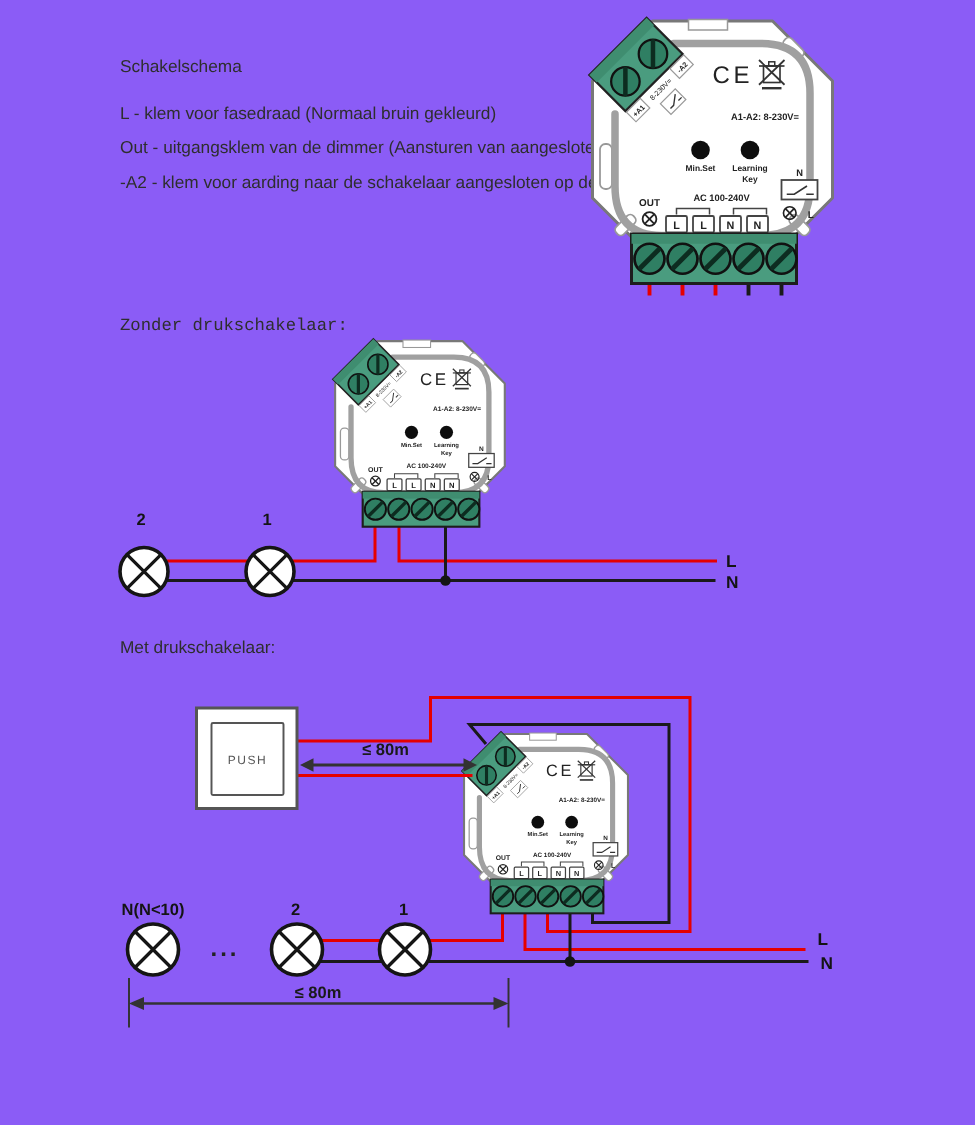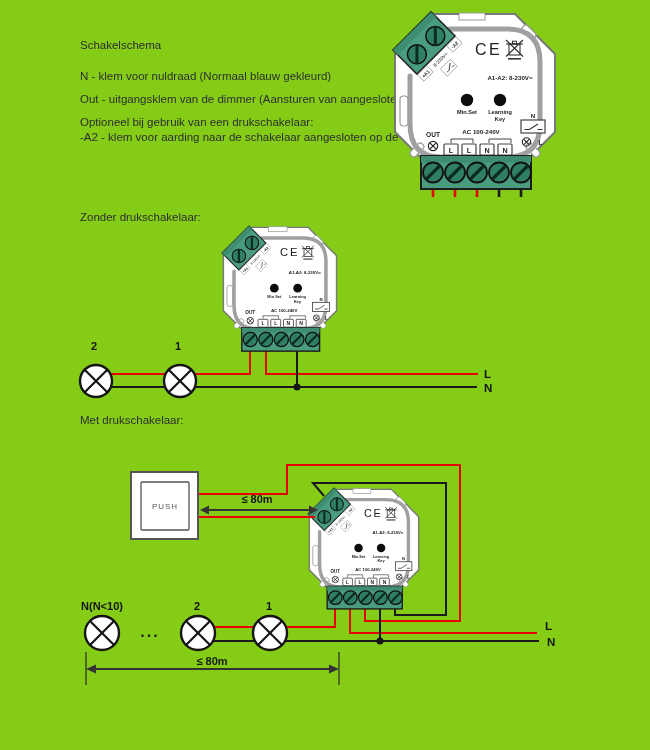--- a/index.html
+++ b/index.html
@@ -3,29 +3,29 @@
 <meta charset="utf-8">
 <style>
   :root{
     --wire-live:#e60000;
     --wire-neutral:#1a1a1a;
     --c-green:#4a9c7f;
     --c-green-dark:#3f8d70;
     --c-screw:#2f7f63;
   }
   html,body{margin:0;padding:0;background:#fff;}
-  .page{position:relative;width:650px;height:750px;background:#84cc16;overflow:hidden;
+  .page{position:relative;width:650px;height:750px;background:#8b5cf6;overflow:hidden;
         font-family:"Liberation Sans", sans-serif;color:#2e2e2e;}
   .intro{position:absolute;left:80px;top:38px;width:340px;font-size:11.5px;line-height:15px;}
   .intro .title{margin-bottom:16px;}
   .para{margin-top:8px;}
   .para div{white-space:nowrap;}
   .section-title{position:absolute;left:80px;font-size:11.5px;}
-  .st-without{top:211px;}
-  .st-with{top:414px;}
+  .st-without{top:211px;font-family:Liberation Mono, monospace;}
+  .st-with{top:426px;}
   svg.canvas{position:absolute;left:0;top:0;}
   
   .w-live{stroke:var(--wire-live);stroke-width:2;fill:none;}
   .w-neutral{stroke:var(--wire-neutral);stroke-width:2;fill:none;}
   .tip-l{stroke:var(--wire-live);stroke-width:2.6;}
   .tip-n{stroke:var(--wire-neutral);stroke-width:2.6;}
   .jdot{fill:#141414;}
   
   .g-fill{fill:var(--c-green);}
   .g-dark{fill:var(--c-green-dark);}
@@ -43,27 +43,26 @@
   .arrowhead{fill:#333;stroke:none;}
 </style>
 </head>
 <body>
 
 <div class="page">
 
   <div class="intro">
     <div class="title">Schakelschema</div>
     <div class="para">
-      <div>N - klem voor nuldraad (Normaal blauw gekleurd)</div>
+      <div>L - klem voor fasedraad (Normaal bruin gekleurd)</div>
     </div>
     <div class="para">
       <div>Out - uitgangsklem van de dimmer (Aansturen van aangesloten</div>
     </div>
     <div class="para">
-      <div>Optioneel bij gebruik van een drukschakelaar:</div>
       <div>-A2 - klem voor aarding naar de schakelaar aangesloten op de dimmer</div>
     </div>
   </div>
 
   <div class="section-title st-without">Zonder drukschakelaar:</div>
   <div class="section-title st-with">Met drukschakelaar:</div>
 
   <svg class="canvas" width="650" height="750" viewBox="0 0 650 750">
 
     <defs>

